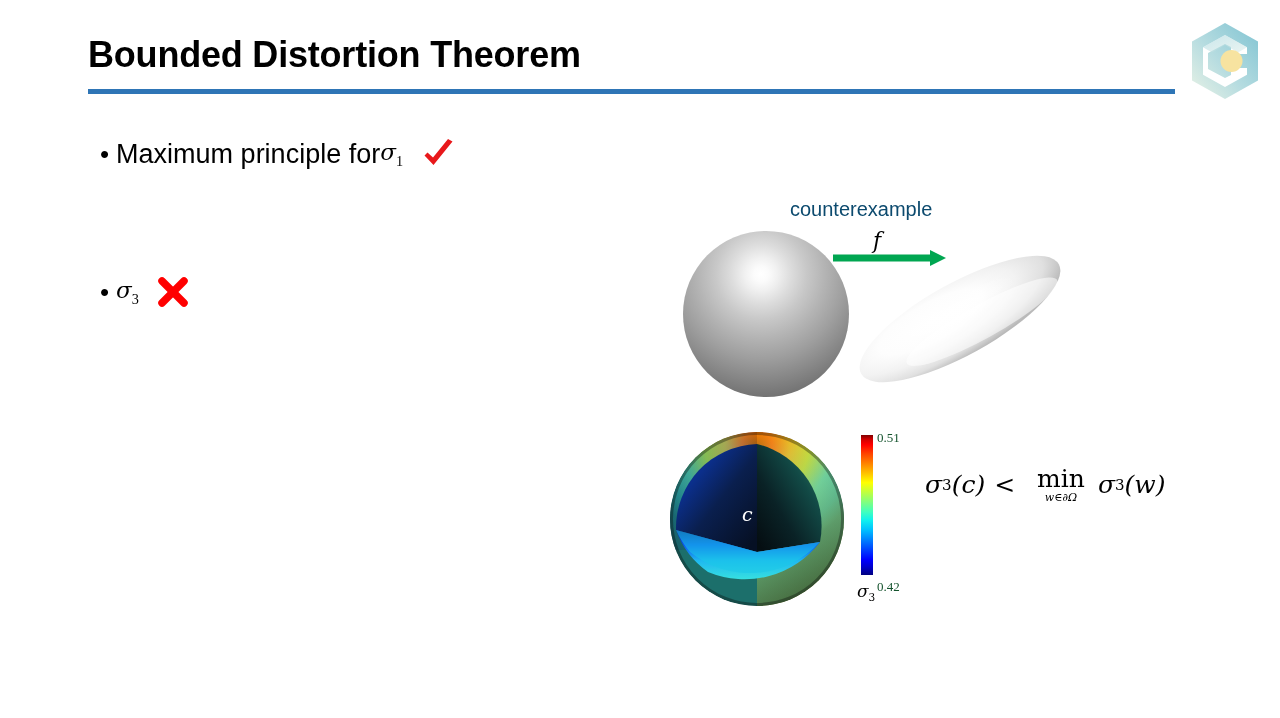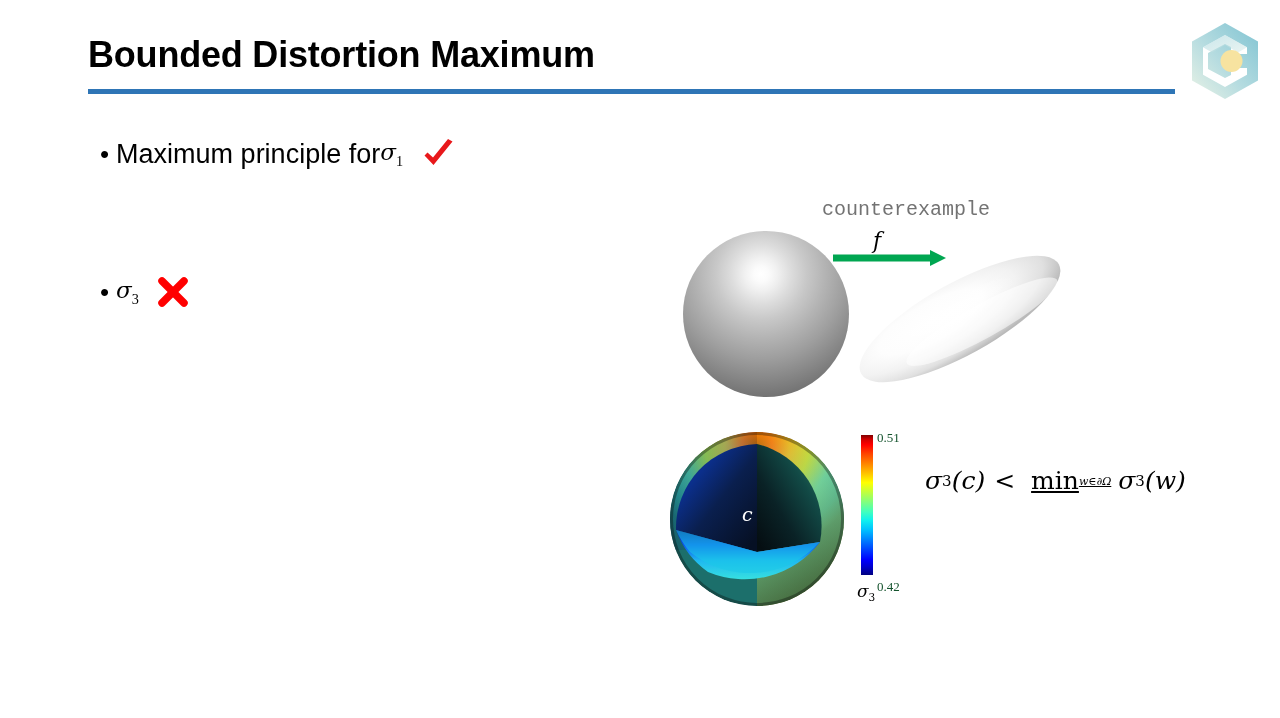--- a/index.html
+++ b/index.html
@@ -83,24 +83,23 @@
     display: inline-flex;
     align-items: center;
   }
 
   
   #counterexample-label {
     position: absolute;
     left: 790px;
     top: 198px;
     width: 200px;
-    text-align: right;
+    text-align: left;
     font-size: 20px;
-    color: #737373;
-    font-family: Liberation Mono, monospace;
+    color: #0c4a6e;
   }
   #arrow-f-label {
     position: absolute;
     left: 873px;
     top: 228px;
     font-family: "DejaVu Serif", serif;
     font-style: italic;
     font-size: 22px;
     color: #000000;
   }
@@ -198,41 +197,41 @@
     display: flex;
     align-items: center;
   }
   #inequality .it { font-style: italic; }
   #inequality sub {
     font-size: 0.6em;
     font-style: normal;
   }
   .minop {
     display: inline-flex;
+    flex-direction: column;
     align-items: center;
-    margin: 0 7px;
+    margin: 0 13px;
     line-height: 1;
-    text-decoration: underline;
   }
   .minop .min-top {
     font-style: normal;
     font-size: 25px;
   }
   .minop .min-sub {
     font-size: 11px;
     font-style: italic;
     margin-top: 1px;
   }
 </style>
 </head>
 <body>
 
 <div id="slide">
 
-  <div id="title">Bounded Distortion Maximum</div>
+  <div id="title">Bounded Distortion Theorem</div>
   <div id="title-rule"></div>
 
   <div id="logo">
     <svg width="78" height="82" viewBox="0 0 78 82">
       <defs>
         <linearGradient id="lgA" x1="0" y1="1" x2="1" y2="0">
           <stop offset="0%" stop-color="#EAF3E6"></stop>
           <stop offset="45%" stop-color="#B6DCE0"></stop>
           <stop offset="100%" stop-color="#7FC3D2"></stop>
         </linearGradient>

